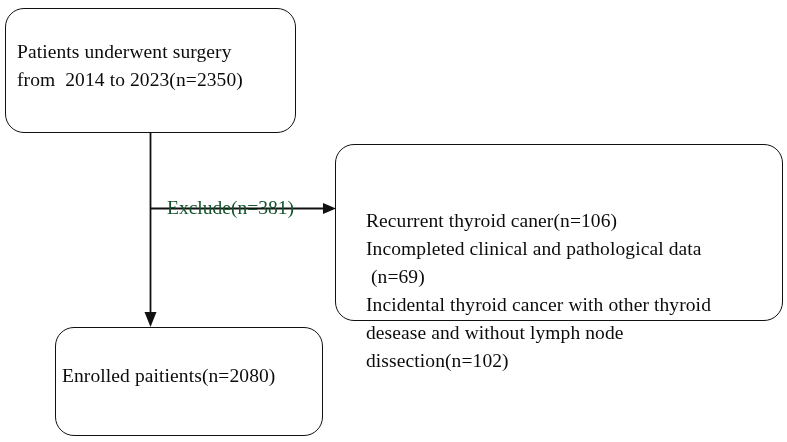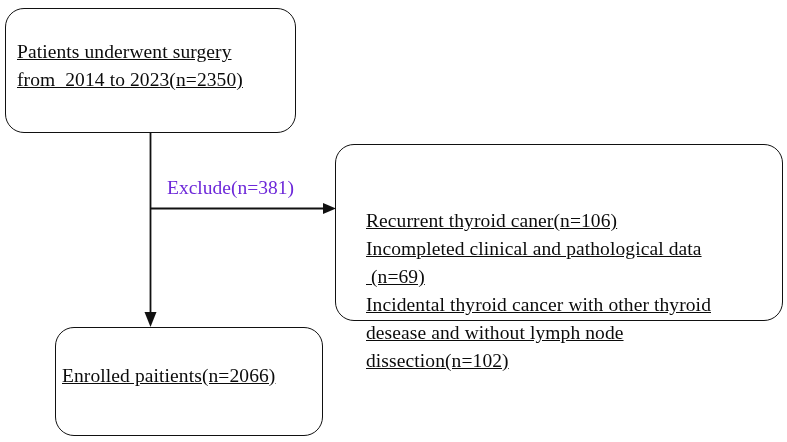--- a/index.html
+++ b/index.html
@@ -24,28 +24,28 @@
     border-radius: 19px;
     background: #ffffff;
   }
   .node-text {
     position: absolute;
     white-space: pre;
     font-size: 19.5px;
     line-height: 28px;
     color: #0b0b0b;
     letter-spacing: 0.1px;
-    text-decoration: underline;
   }
   .edge-label {
     position: absolute;
     white-space: pre;
     font-size: 19.5px;
     line-height: 24px;
-    color: #6d28d9;
+    color: #14532d;
+    margin-top: 20px;
   }
   #arrows {
     position: absolute;
     left: 0;
     top: 0;
     width: 787px;
     height: 442px;
     pointer-events: none;
   }
   
@@ -81,15 +81,15 @@
   <div class="node-text" id="text-excluded"><span>Recurrent thyroid caner(n=106)</span>
 <span>Incompleted clinical and pathological data</span>
 <span> (n=69)</span>
 <span>Incidental thyroid cancer with other thyroid</span>
 <span>desease and without lymph node</span>
 <span>dissection(n=102)</span></div>
 
   <div class="edge-label" id="label-exclude">Exclude(n=381)</div>
 
   <div class="node" id="box-enrolled"></div>
-  <div class="node-text" id="text-enrolled">Enrolled paitients(n=2066)</div>
+  <div class="node-text" id="text-enrolled">Enrolled paitients(n=2080)</div>
 
 </div>
 
 </body></html>

